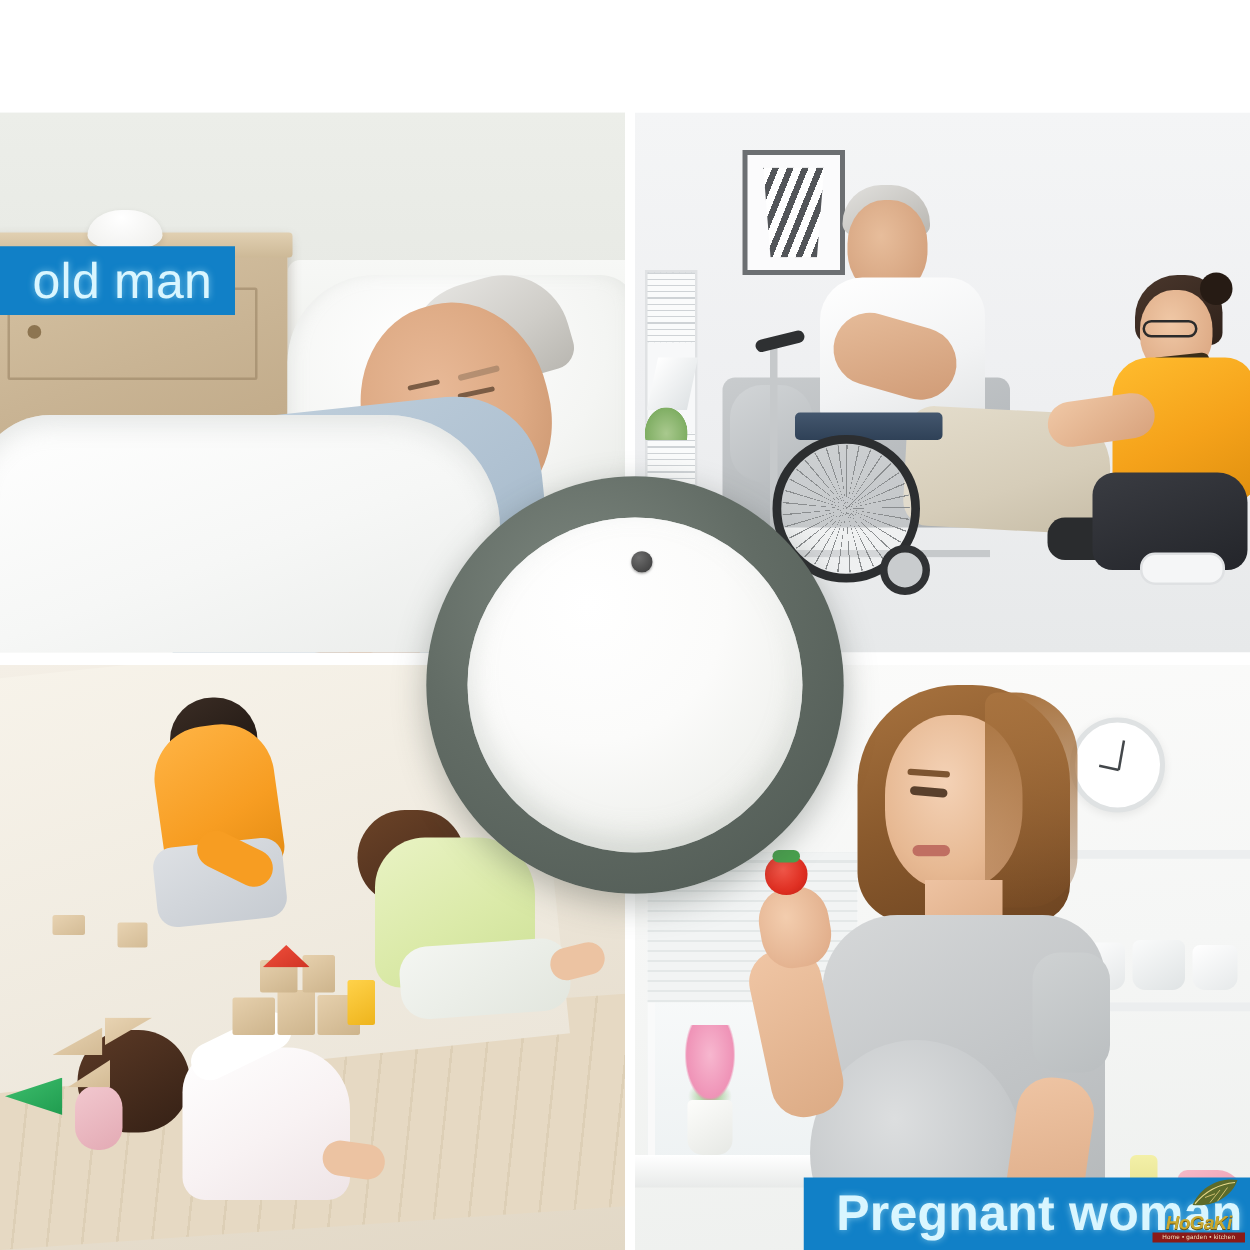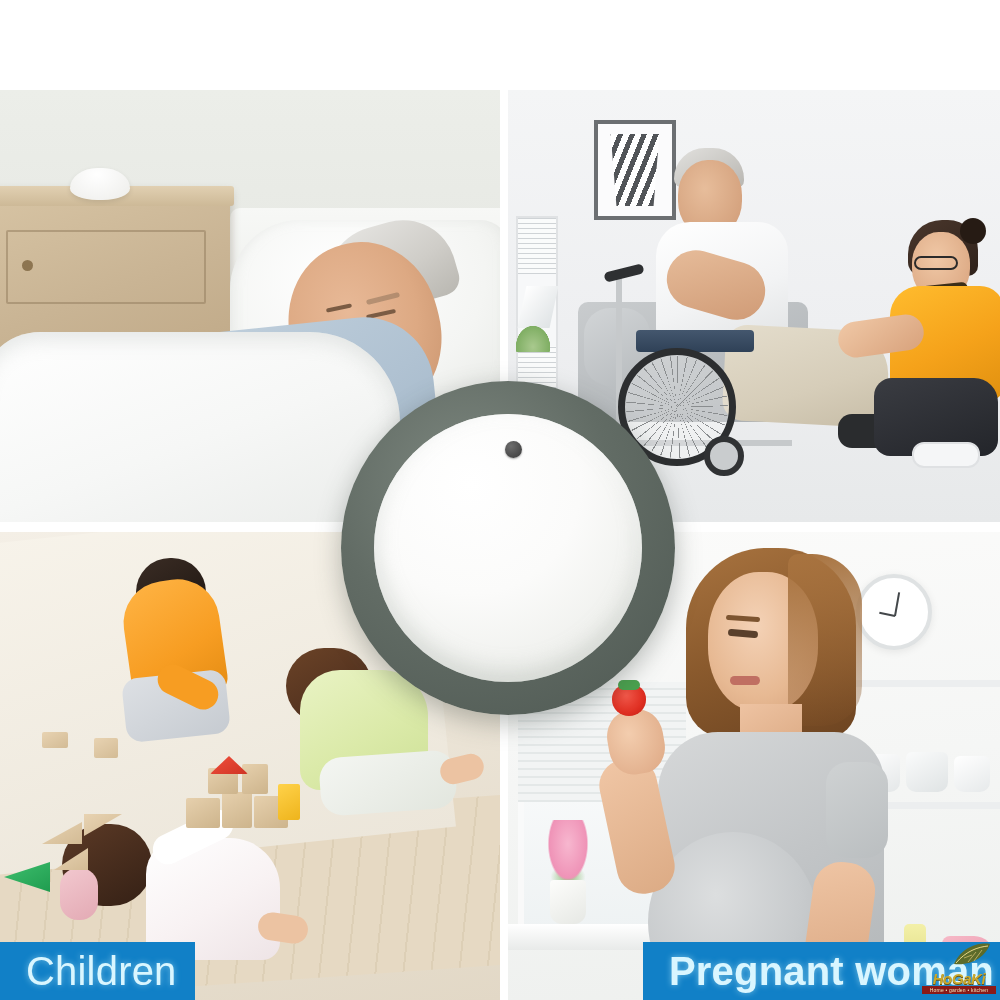--- a/index.html
+++ b/index.html
@@ -323,20 +323,21 @@
         <div class="p1-head"></div>
         <div class="p1-brow"></div>
         <div class="p1-eye1"></div>
         <div class="p1-eye2"></div>
         <div class="p1-mouth"></div>
         <div class="p1-shirt"></div>
         <div class="p1-arm"></div>
         <div class="p1-hand"></div>
         <div class="p1-duvet"></div>
       </div>
+      <div class="badge" id="badge-old">old man</div>
     </div>
 
     <div class="cell" id="cell-tr">
       <div class="photo p2">
         <div class="p2-frame"></div>
         <div class="p2-art"></div>
         <div class="p2-shelf"></div>
         <div class="p2-shelf-g1"></div>
         <div class="p2-shelf-g2"></div>
         <div class="p2-book"></div>
@@ -395,21 +396,20 @@
         </div>
         <div class="p3-scatter">
           <span class="p3-s1"></span>
           <span class="p3-s2"></span>
           <span class="p3-s3"></span>
           <span class="p3-s4"></span>
           <span class="p3-s5"></span>
         </div>
         <div class="p3-tri"></div>
       </div>
-      <div class="badge" id="badge-children">Children</div>
     </div>
 
     <div class="cell" id="cell-br">
       <div class="photo p4">
         <div class="p4-win"></div>
         <div class="p4-blind"></div>
         <div class="p4-sill"></div>
         <div class="p4-leaf"></div>
         <div class="p4-flower"></div>
         <div class="p4-pot"></div>

